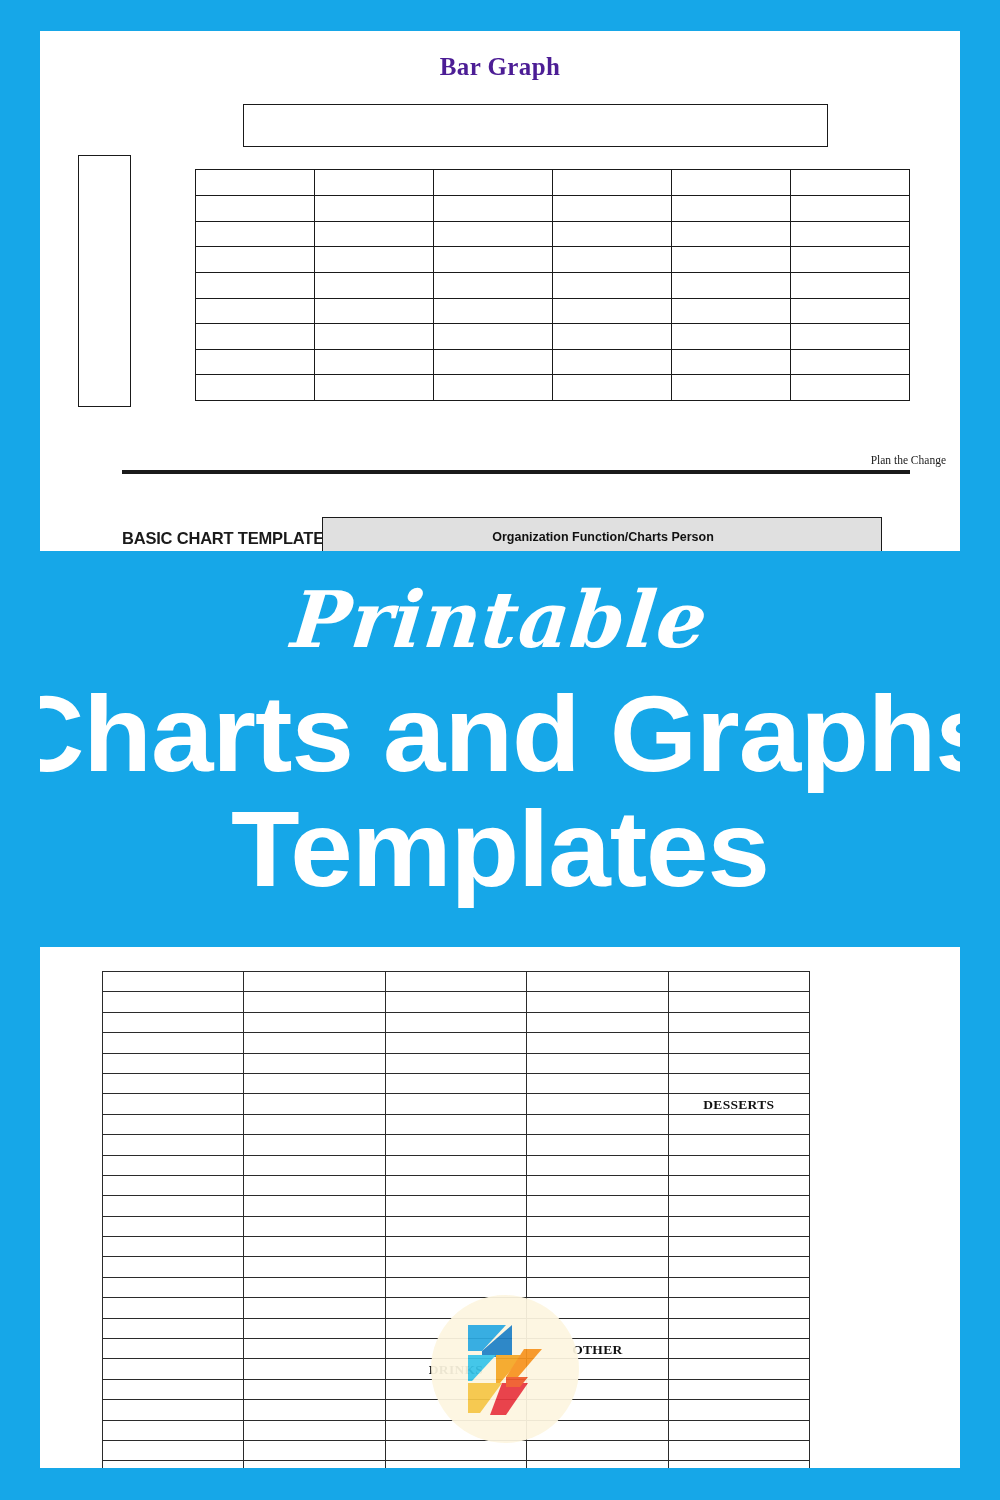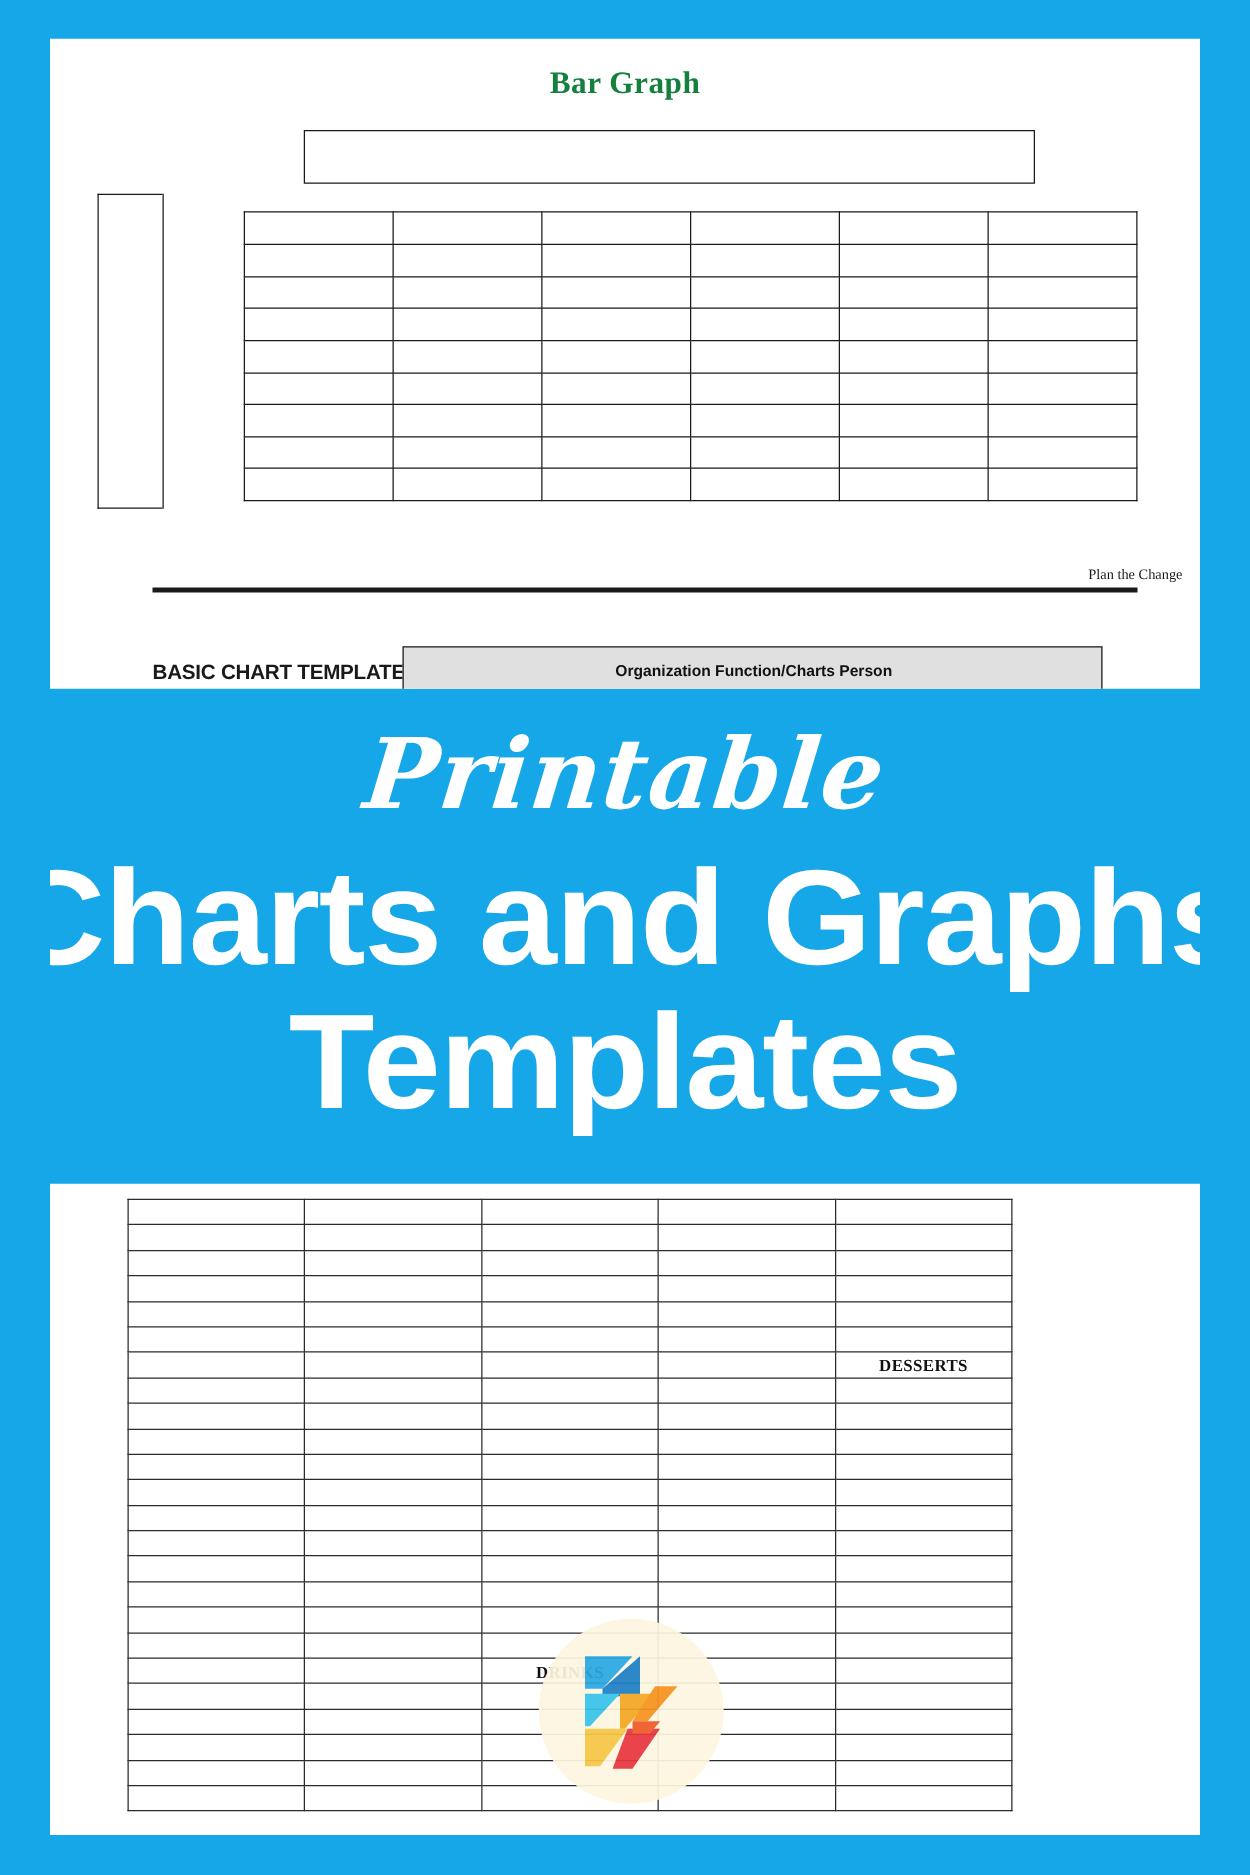--- a/index.html
+++ b/index.html
@@ -33,21 +33,21 @@
 
   .bar-graph-title {
     position: absolute;
     left: 0;
     top: 22px;
     width: 920px;
     text-align: center;
     font-family: "Liberation Serif", serif;
     font-weight: bold;
     font-size: 25px;
-    color: #15803d;
+    color: #4c1d95;
     letter-spacing: 0.4px;
   }
 
   .title-box {
     position: absolute;
     left: 203px;
     top: 73px;
     width: 585px;
     height: 43px;
     border: 1.5px solid #1a1a1a;
@@ -190,21 +190,21 @@
     top: 947px;
     width: 920px;
     height: 521px;
     background: #ffffff;
     overflow: hidden;
   }
 
   .menu-table {
     position: absolute;
     left: 62px;
-    top: 12px;
+    top: 24px;
     width: 708px;
     border-collapse: collapse;
     table-layout: fixed;
     border-radius: 14px;
   }
   .menu-table td {
     border: 1px solid #2b2b2b;
     height: 20.4px;
     padding: 0;
     position: relative;
@@ -483,20 +483,29 @@
             <td></td>
             <td></td>
           </tr>
         <tr>
             <td></td>
             <td></td>
             <td></td>
             <td></td>
             <td></td>
           </tr>
+        <tr>
+          <td></td>
+          <td></td>
+          <td></td>
+          <td>
+            <span class="cell-label">OTHER</span>
+          </td>
+          <td></td>
+        </tr>
         <tr>
           <td></td>
           <td></td>
           <td>
             <span class="cell-label">DRINKS</span>
           </td>
           <td></td>
           <td></td>
         </tr>
         <tr>

